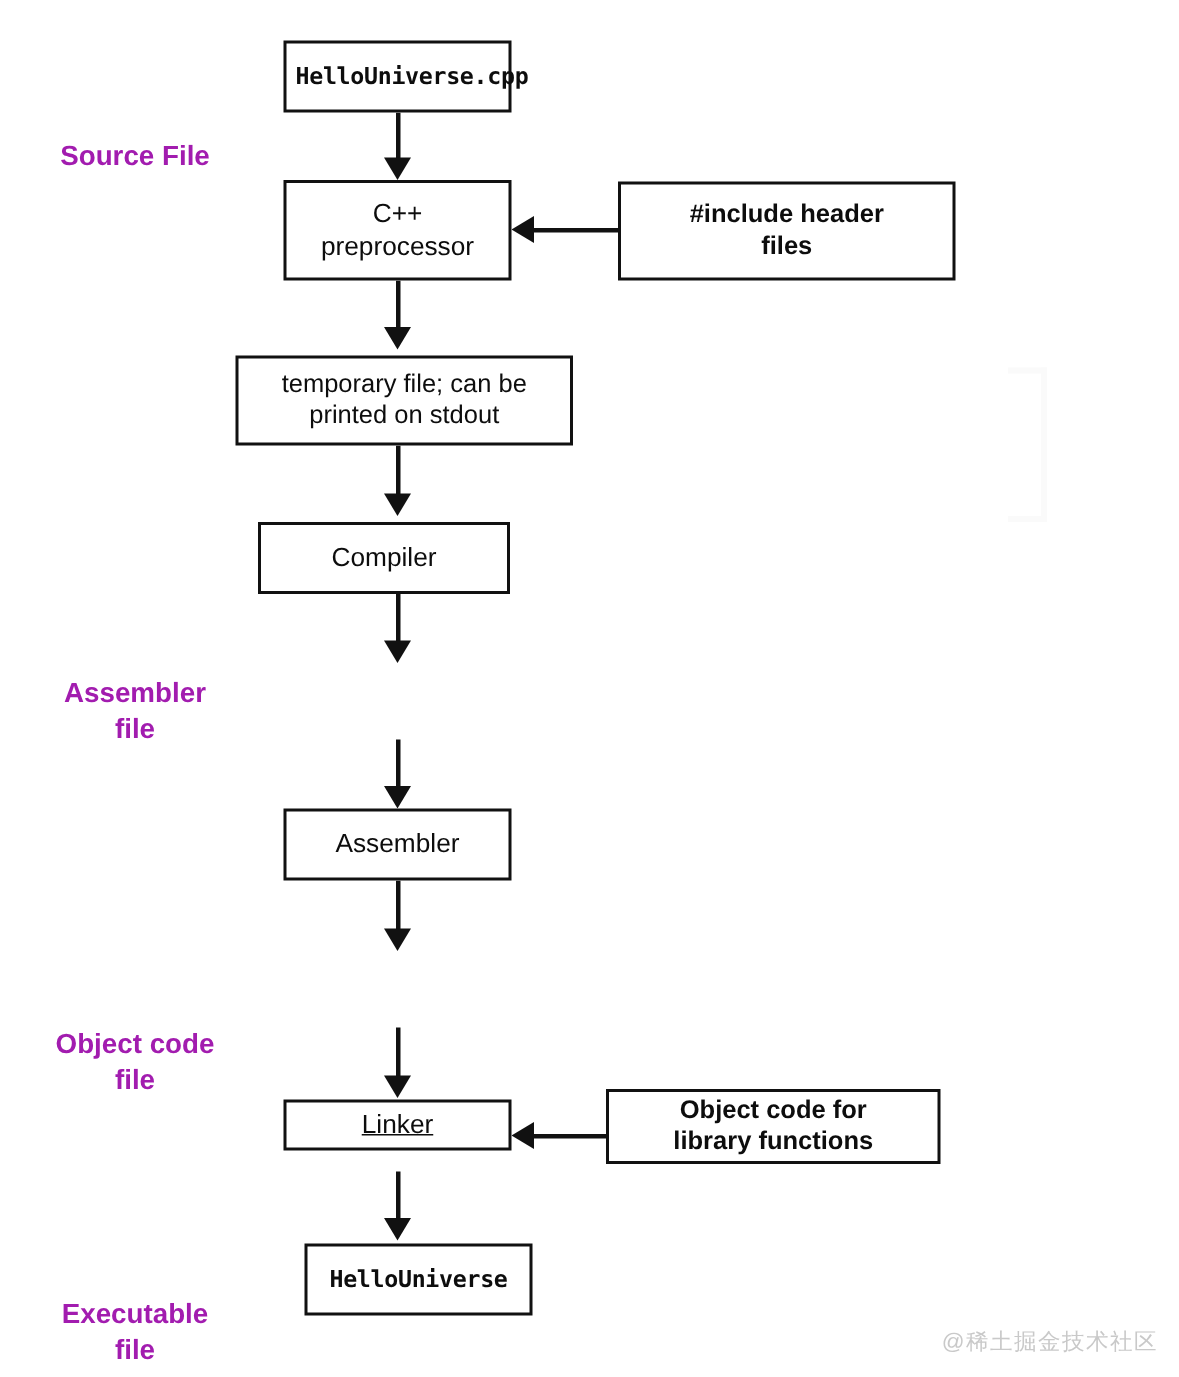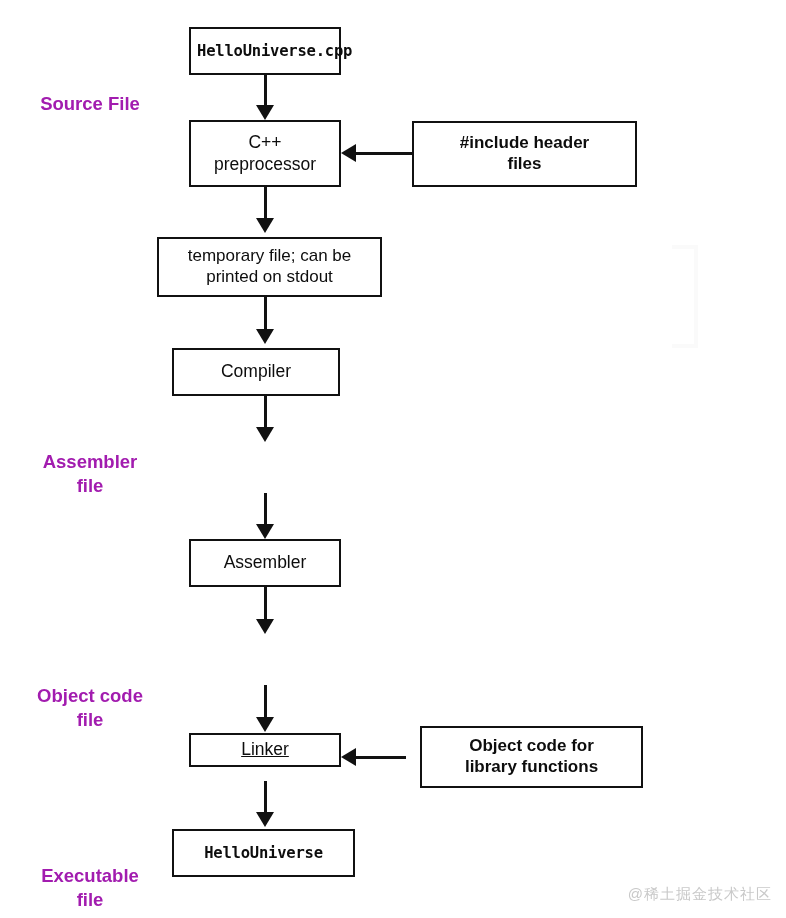--- a/index.html
+++ b/index.html
@@ -198,30 +198,30 @@
   <div class="arrow-down" style="left:256px; top:619px;"></div>
 
 
   <div class="vline" style="left:264px; top:685px; height:33px;"></div>
   <div class="arrow-down" style="left:256px; top:717px;"></div>
 
   <div class="box proc" style="left:189px; top:733px; width:152px; height:34px;text-decoration:underline;">
     <span class="txt">Linker</span>
   </div>
 
-  <div class="box side" style="left:420px; top:726px; width:223px; height:62px;">
+  <div class="box side" style="left:404px; top:726px; width:223px; height:50px;">
     <span class="txt">Object code for
 library functions</span>
   </div>
 
   <div class="hline" style="left:356px; top:756px; width:50px;"></div>
   <div class="arrow-left" style="left:341px; top:748px;"></div>
 
   <div class="vline" style="left:264px; top:781px; height:33px;"></div>
   <div class="arrow-down" style="left:256px; top:812px;"></div>
 
-  <div class="box mono" style="left:172px; top:829px; width:183px; height:48px;">
+  <div class="box mono" style="left:203px; top:829px; width:152px; height:48px;">
     <span class="txt">HelloUniverse</span>
   </div>
 
   <div class="watermark-text">@稀土掘金技术社区</div>
 
 </div>
 
 </body></html>

